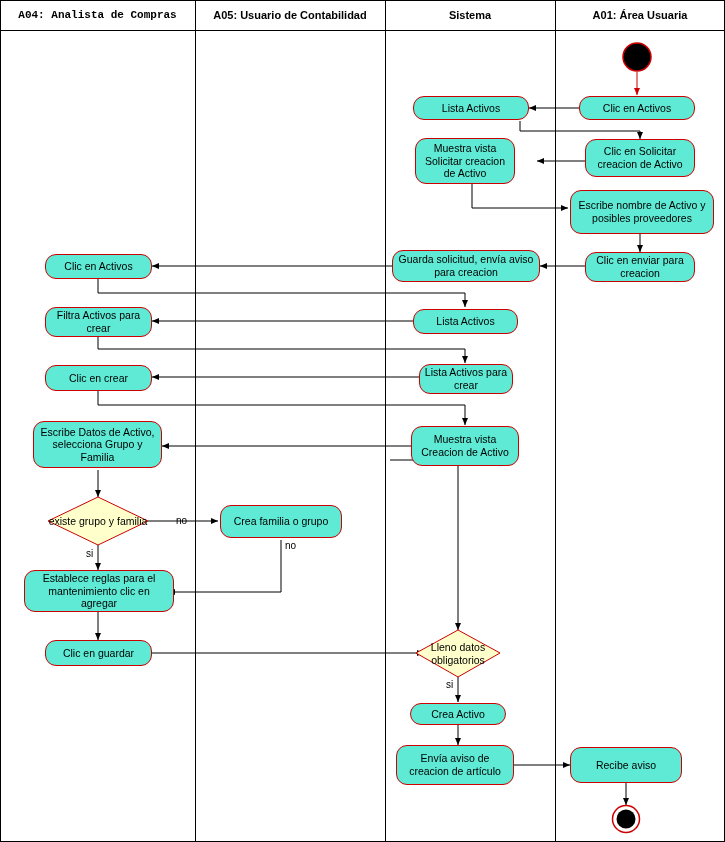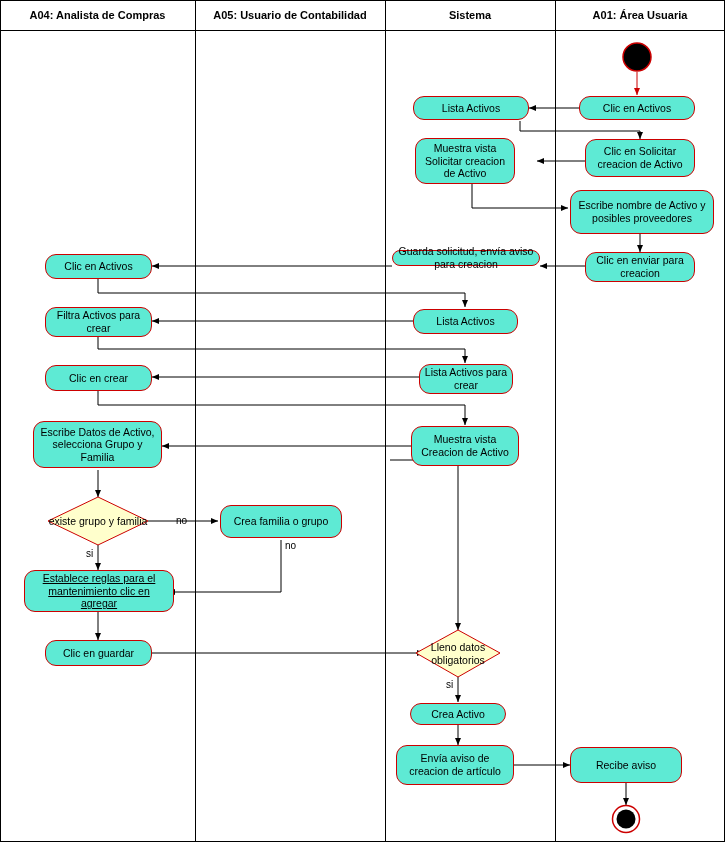--- a/index.html
+++ b/index.html
@@ -86,21 +86,21 @@
     width: 725px;
     height: 842px;
     pointer-events: none;
   }
 </style>
 </head>
 <body>
 
 <div id="canvas">
 
-  <div class="lane-header" style="left:0px; width:195px;">
+  <div class="lane-header" style="left:0px; width:195px;font-family:Liberation Mono, monospace;">
     <span>A04: Analista de Compras</span>
   </div>
   <div class="lane-header" style="left:195px; width:190px;">
     <span>A05: Usuario de Contabilidad</span>
   </div>
   <div class="lane-header" style="left:385px; width:170px;">
     <span>Sistema</span>
   </div>
   <div class="lane-header" style="left:555px; width:170px;">
     <span>A01: Área Usuaria</span>
@@ -206,21 +206,21 @@
   </div>
 
   <div class="node" style="left:570px; top:190px; width:144px; height:44px;align-items:center;">
     <span>Escribe nombre de Activo y posibles proveedores</span>
   </div>
 
   <div class="node" style="left:585px; top:252px; width:110px; height:30px;">
     <span>Clic en enviar para creacion</span>
   </div>
 
-  <div class="node" style="left:392px; top:250px; width:148px; height:16px;">
+  <div class="node" style="left:392px; top:250px; width:148px; height:32px;">
     <span>Guarda solicitud, envía aviso para creacion</span>
   </div>
 
   <div class="node" style="left:45px; top:254px; width:107px; height:25px;">
     <span>Clic en Activos</span>
   </div>
 
   <div class="node" style="left:413px; top:309px; width:105px; height:25px;">
     <span>Lista Activos</span>
   </div>
@@ -246,21 +246,21 @@
   </div>
 
   <div class="decision" style="left:48px; top:497px; width:100px; height:48px;">
     <div class="dlabel">existe grupo y familia</div>
   </div>
 
   <div class="node" style="left:220px; top:505px; width:122px; height:33px;">
     <span>Crea familia o grupo</span>
   </div>
 
-  <div class="node" style="left:24px; top:570px; width:150px; height:42px;text-decoration:underline;">
+  <div class="node" style="left:24px; top:570px; width:150px; height:42px;">
     <span>Establece reglas para el mantenimiento clic en agregar</span>
   </div>
 
   <div class="node" style="left:45px; top:640px; width:107px; height:26px;">
     <span>Clic en guardar</span>
   </div>
 
   <div class="decision" style="left:416px; top:630px; width:84px; height:47px;">
     <div class="dlabel">Lleno datos obligatorios</div>
   </div>

